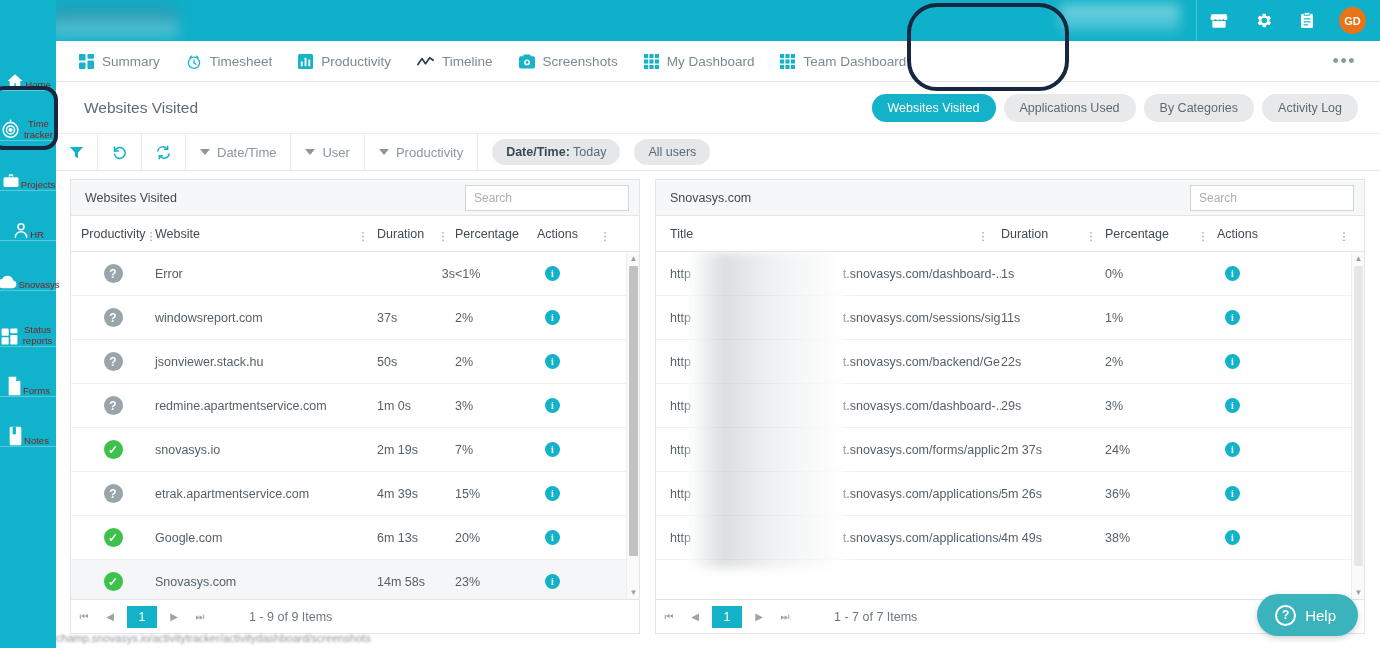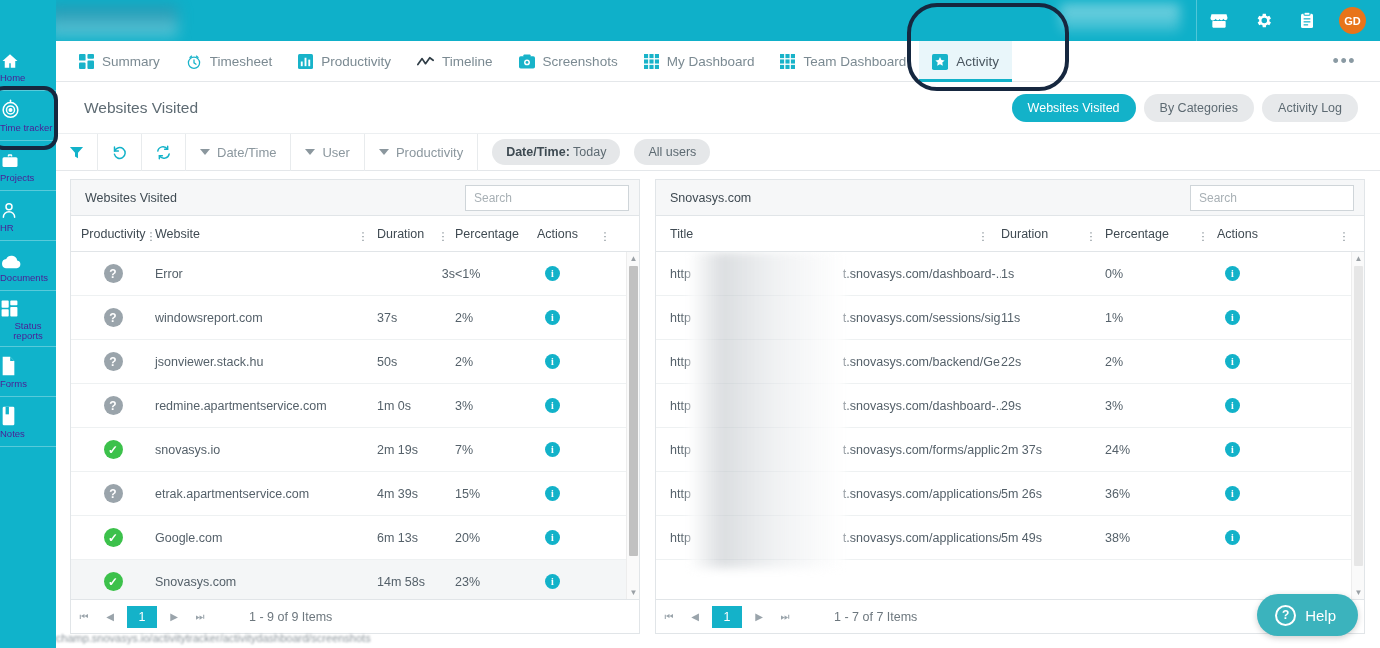--- a/index.html
+++ b/index.html
@@ -39,22 +39,22 @@
     display:flex; align-items:center; justify-content:center;
     font-size:11px; font-weight:bold; margin:0 14px 0 10px; cursor:pointer;
   }
 
   
   .rail {
     position:absolute; left:0; top:0; width:56px; height:648px;
     background:#10b3cb; z-index:5; padding-top:41px;
   }
   .rail-item {
-    height:50px; display:flex; flex-direction:column; align-items:flex-start;
-    justify-content:center; color:#4c1d95; cursor:pointer;
+    height:50px; display:flex; align-items:flex-end;
+    justify-content:center; color:#7f1d1d; cursor:pointer;
     border-bottom:1px solid rgba(255,255,255,.30);
   }
   .rail-item .ri-ico { height:22px; display:flex; align-items:flex-end; }
   .rail-item .ri-lbl { font-size:9.5px; line-height:10.5px; text-align:center; margin-top:3px; }
   .rail-item.two-line { height:56px; }
   .rail-item.active { background:#10b3cb; }
 
   
   .ring-rail {
     position:absolute; left:-10px; top:86px; width:68px; height:64px;
@@ -254,21 +254,21 @@
     </span>
     <span class="ri-lbl">HR</span>
   </div>
 
   <div class="rail-item">
     <span class="ri-ico">
       <svg width="22" height="16" viewBox="0 0 24 18" fill="#fff">
           <path d="M6.2 16A5.2 5.2 0 0 1 6.6 5.7 6.6 6.6 0 0 1 19 7.3 4.4 4.4 0 0 1 18.5 16z"></path>
         </svg>
     </span>
-    <span class="ri-lbl">Documents</span>
+    <span class="ri-lbl">Snovasys</span>
   </div>
 
   <div class="rail-item two-line">
     <span class="ri-ico">
       <svg width="19" height="19" viewBox="0 0 24 24" fill="#fff">
           <rect x="2" y="2" width="9" height="9" rx="1"></rect>
           <rect x="13" y="2" width="9" height="6" rx="1"></rect>
           <rect x="13" y="10" width="9" height="12" rx="1"></rect>
           <rect x="2" y="13" width="9" height="9" rx="1"></rect>
         </svg>
@@ -375,37 +375,29 @@
           <rect x="0" y="5.8" width="4.4" height="4.4"></rect>
           <rect x="5.8" y="5.8" width="4.4" height="4.4"></rect>
           <rect x="11.6" y="5.8" width="4.4" height="4.4"></rect>
           <rect x="0" y="11.6" width="4.4" height="4.4"></rect>
           <rect x="5.8" y="11.6" width="4.4" height="4.4"></rect>
           <rect x="11.6" y="11.6" width="4.4" height="4.4"></rect>
         </svg>
     </span>
     <span>Team Dashboard</span>
   </div>
-  <div class="tab active">
-    <span class="tab-ico">
-      <svg width="16" height="16" viewBox="0 0 18 18">
-          <rect width="18" height="18" rx="2" fill="#18b3c9"></rect>
-          <path d="M9 3.4l1.6 3.3 3.6.5-2.6 2.5.6 3.6L9 11.6l-3.2 1.7.6-3.6L3.8 7.2l3.6-.5z" fill="#fff"></path>
-        </svg>
-    </span>
-    <span>Activity</span>
-  </div>
   <div class="more-dots">•••</div>
 </div>
 <div class="ring-tab"></div>
 
 <div class="pagehead">
   <div class="pagetitle">Websites Visited</div>
   <div class="seg-wrap">
     <div class="seg active">Websites Visited</div>
+    <div class="seg">Applications Used</div>
     <div class="seg">By Categories</div>
     <div class="seg">Activity Log</div>
   </div>
 </div>
 
 <div class="filterbar">
   <div class="fb-cell">
     <svg width="15" height="15" viewBox="0 0 16 16" fill="#12b2c9">
         <path d="M1 2h14l-5.4 6.3V14l-3.2-1.8V8.3z"></path>
       </svg>
@@ -661,21 +653,21 @@
       <div class="trow">
         <div style="width:345px;position:relative;padding-left:14px;white-space:nowrap;overflow:hidden;"><span>http</span><span style="display:inline-block;width:152px;"></span><span>t.snovasys.com/applications/...</span></div>
         <div style="width:104px;">5m 26s</div>
         <div style="width:112px;">36%</div>
         <div style="flex:1;padding-left:8px;">
           <span class="info-ico">i</span>
         </div>
       </div>
       <div class="trow">
         <div style="width:345px;position:relative;padding-left:14px;white-space:nowrap;overflow:hidden;"><span>http</span><span style="display:inline-block;width:152px;"></span><span>t.snovasys.com/applications/...</span></div>
-        <div style="width:104px;">5m 49s</div>
+        <div style="width:104px;">4m 49s</div>
         <div style="width:112px;">38%</div>
         <div style="flex:1;padding-left:8px;">
           <span class="info-ico">i</span>
         </div>
       </div>
 
   <div class="vscroll">
       <div class="arr">▲</div>
       <div class="vthumb" style="top:14px;height:300px;background:#e6e6e6;"></div>
       <div class="arr bot">▼</div>

